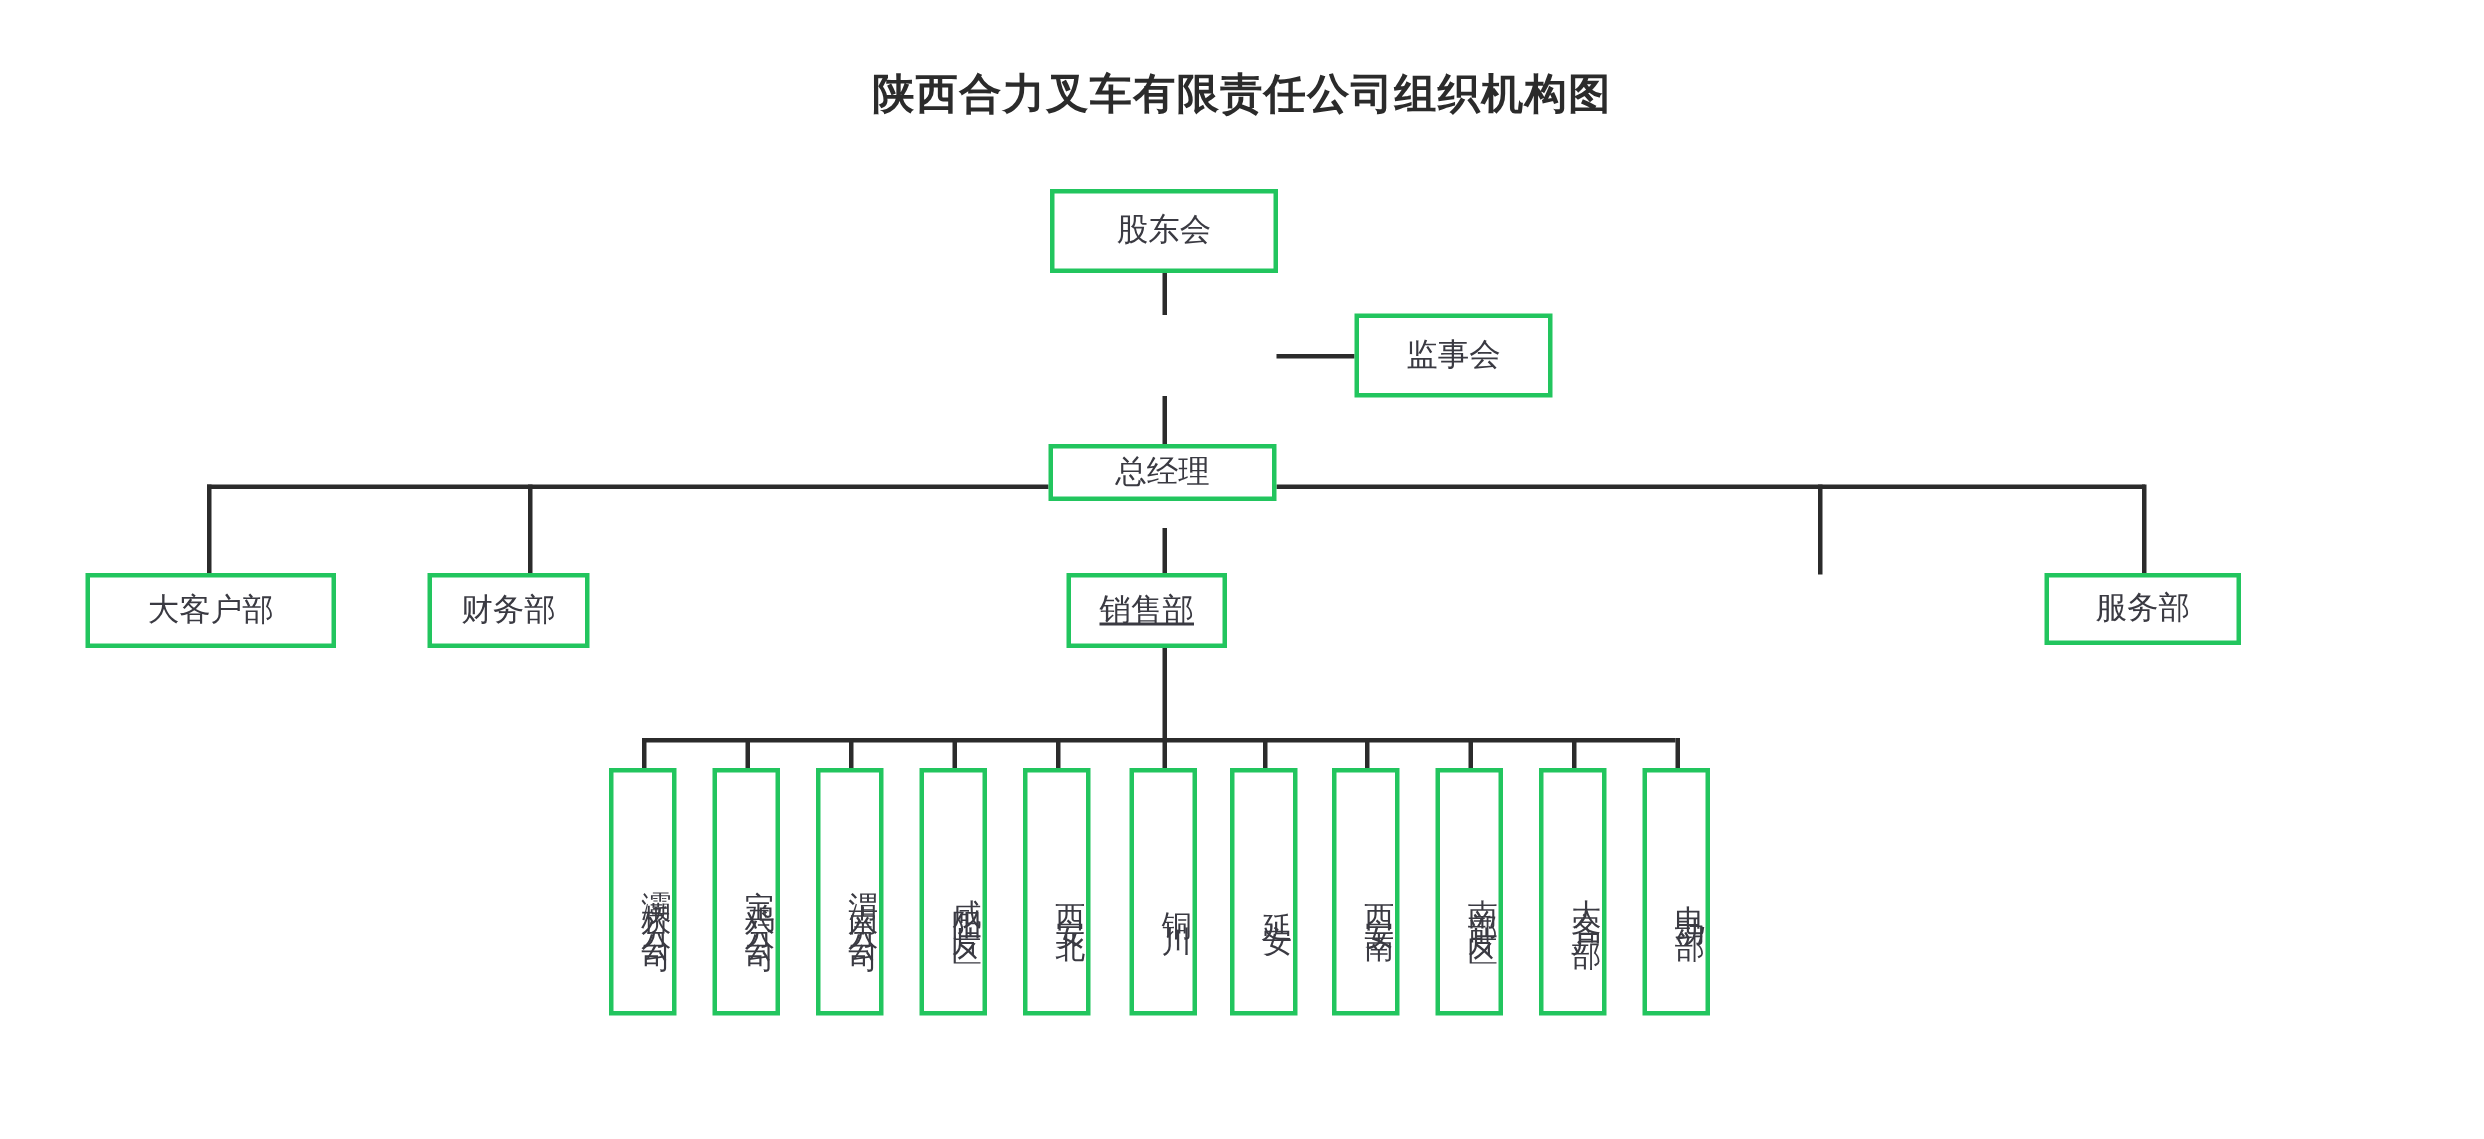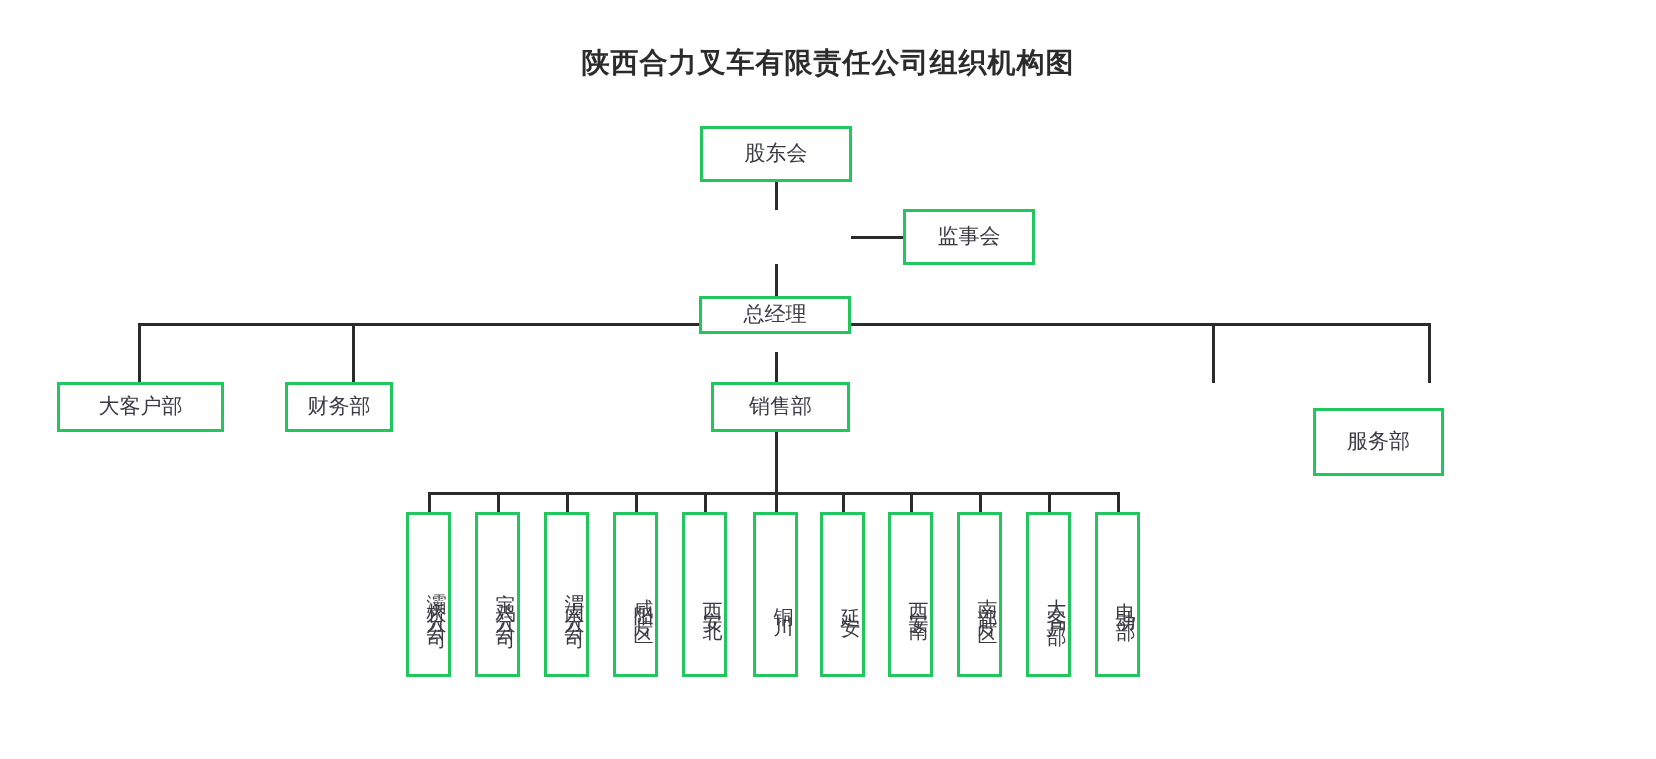--- a/index.html
+++ b/index.html
@@ -111,24 +111,24 @@
 
 
   <div class="node" style="left:903px; top:209px; width:132px; height:56px;">监事会</div>
 
   <div class="node" style="left:699px; top:296px; width:152px; height:38px;">总经理</div>
 
   <div class="node" style="left:57px; top:382px; width:167px; height:50px;">大客户部</div>
 
   <div class="node" style="left:285px; top:382px; width:108px; height:50px;">财务部</div>
 
-  <div class="node" style="left:711px; top:382px; width:139px; height:50px;">销售部</div>
+  <div class="node" style="left:711px; top:382px; width:107px; height:50px;text-decoration:underline;">销售部</div>
 
 
-  <div class="node" style="left:1313px; top:382px; width:131px; height:68px;margin-top:26px;">服务部</div>
+  <div class="node" style="left:1363px; top:382px; width:131px; height:48px;">服务部</div>
 
   <div class="node vertical" style="left:406px; top:512px; width:45px; height:165px;">灞桥分公司</div>
 
   <div class="node vertical" style="left:475px; top:512px; width:45px; height:165px;">宝鸡分公司</div>
 
   <div class="node vertical" style="left:544px; top:512px; width:45px; height:165px;">渭南分公司</div>
 
   <div class="node vertical" style="left:613px; top:512px; width:45px; height:165px;">咸阳片区</div>
 
   <div class="node vertical" style="left:682px; top:512px; width:45px; height:165px;">西安北</div>

